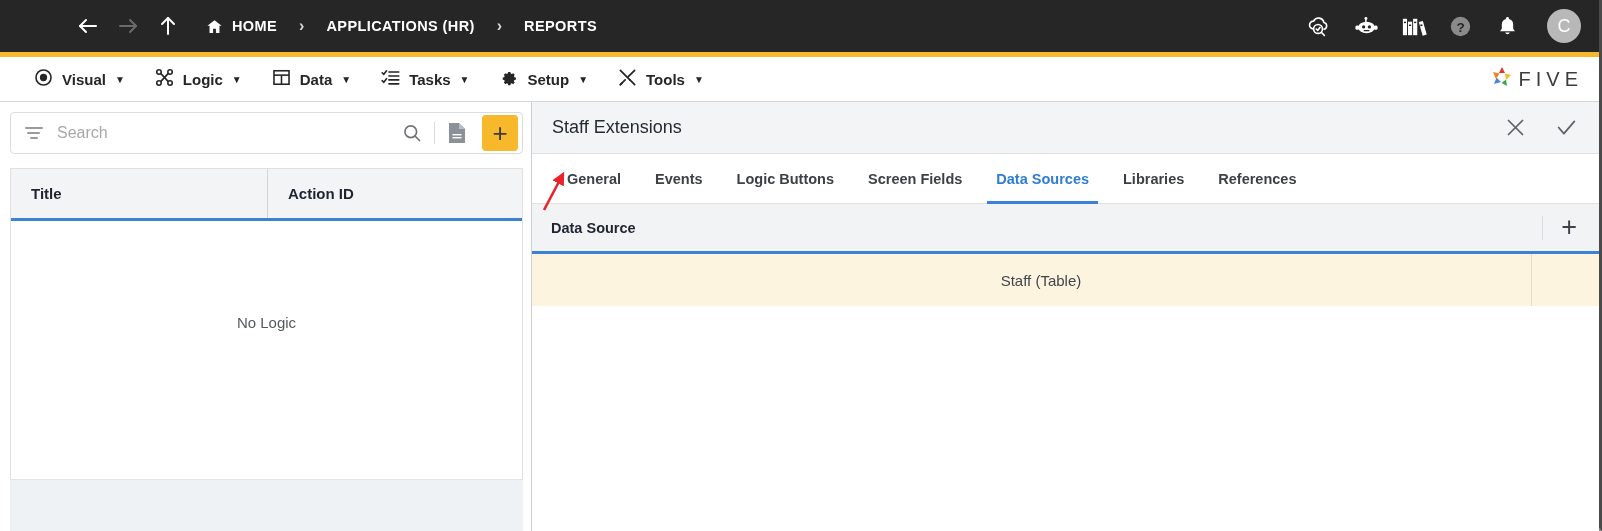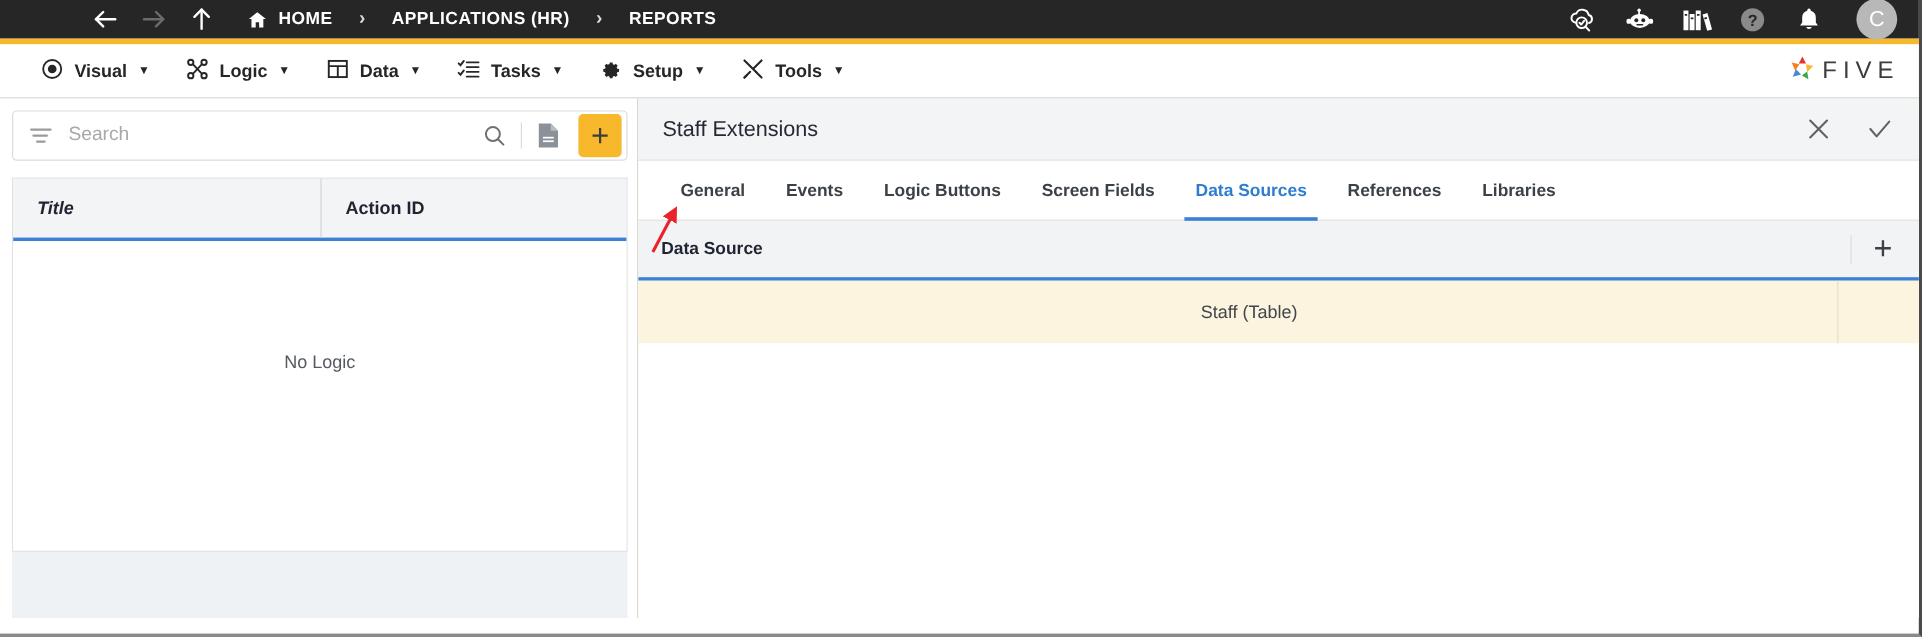--- a/index.html
+++ b/index.html
@@ -12,21 +12,21 @@
   .app {
     position: relative;
     width: 1602px; height: 531px;
     border-right: 3px solid #4a4a4a;
     border-bottom: 3px solid #8a8a8a;
     background: #ffffff;
   }
 
   
   .topbar {
-    height: 32px;
+    height: 52px;
     background: #262626;
     display: flex;
     align-items: center;
     padding: 0 18px 0 22px;
     position: relative;
   }
   .accentbar { height: 5px; background: #F7B82B; }
 
   .tb-icon {
     display: inline-flex; align-items: center; justify-content: center;
@@ -157,21 +157,21 @@
     display: flex; align-items: center;
     border-bottom: 3px solid #3b82d6;
     flex: none;
   }
   .gh-cell {
     font-size: 15px; font-weight: bold; color: #1f2430;
     padding-left: 20px;
     display:flex; align-items:center; height:100%;
     cursor: pointer;
   }
-  .gh-cell.c1 { width: 256px; font-style: italic; }
+  .gh-cell.c1 { width: 256px; }
   .gh-cell.c2 { flex: 1; border-left: 1px solid #d5d5d5; }
   .grid-body {
     flex: 1; background: #ffffff;
     display: flex; align-items: flex-start; justify-content: center;
     padding-top: 93px;
     min-height: 0;
   }
   .norows { font-size: 15px; color: #55595f; }
   .grid-foot { height: 56px; background: #eff2f4; flex: none; border-top:1px solid #e4e4e4;}
 
@@ -500,22 +500,22 @@
           </span>
         </div>
       </div>
 
       <div class="tabs">
         <div class="tab">General</div>
         <div class="tab">Events</div>
         <div class="tab">Logic Buttons</div>
         <div class="tab">Screen Fields</div>
         <div class="tab active">Data Sources</div>
+        <div class="tab">Libraries</div>
         <div class="tab">References</div>
-        <div class="tab">Libraries</div>
       </div>
 
       <div class="ds-head">
         <div class="ds-head-label">Data Source</div>
         <div class="ds-head-right">
           <span class="ds-sep"></span>
           <span class="ds-plus">+</span>
         </div>
       </div>
 

